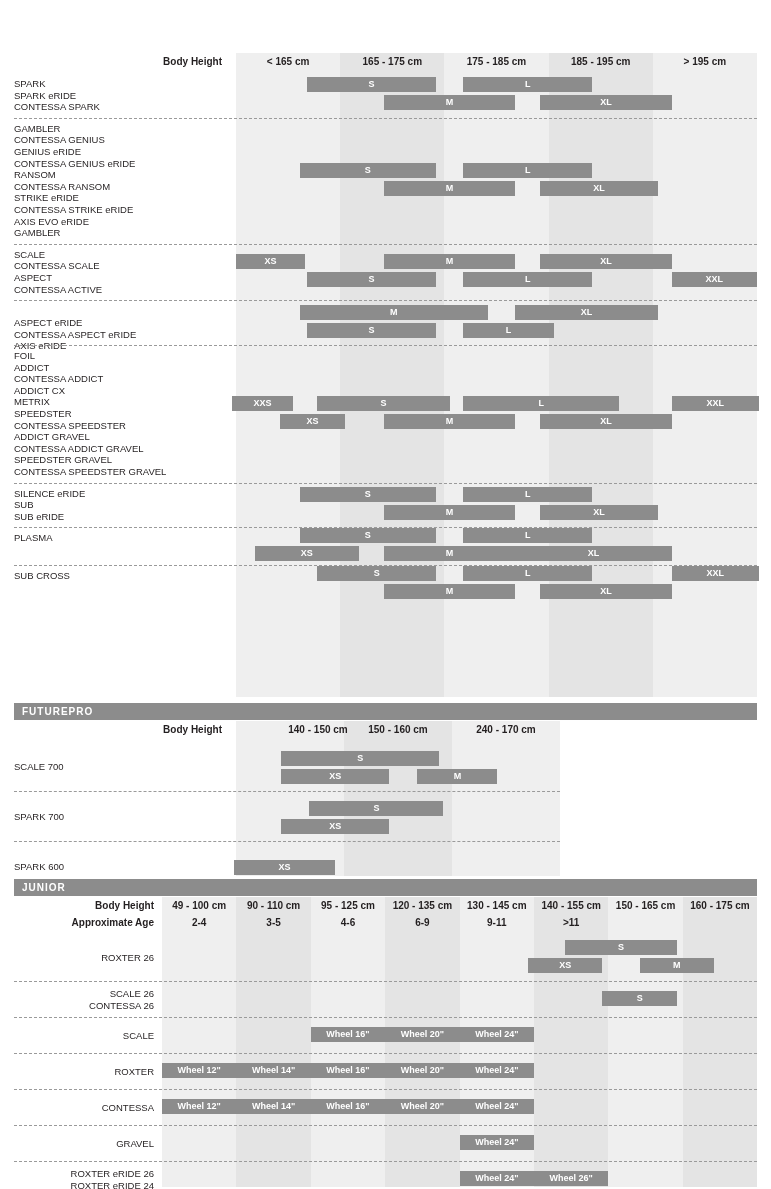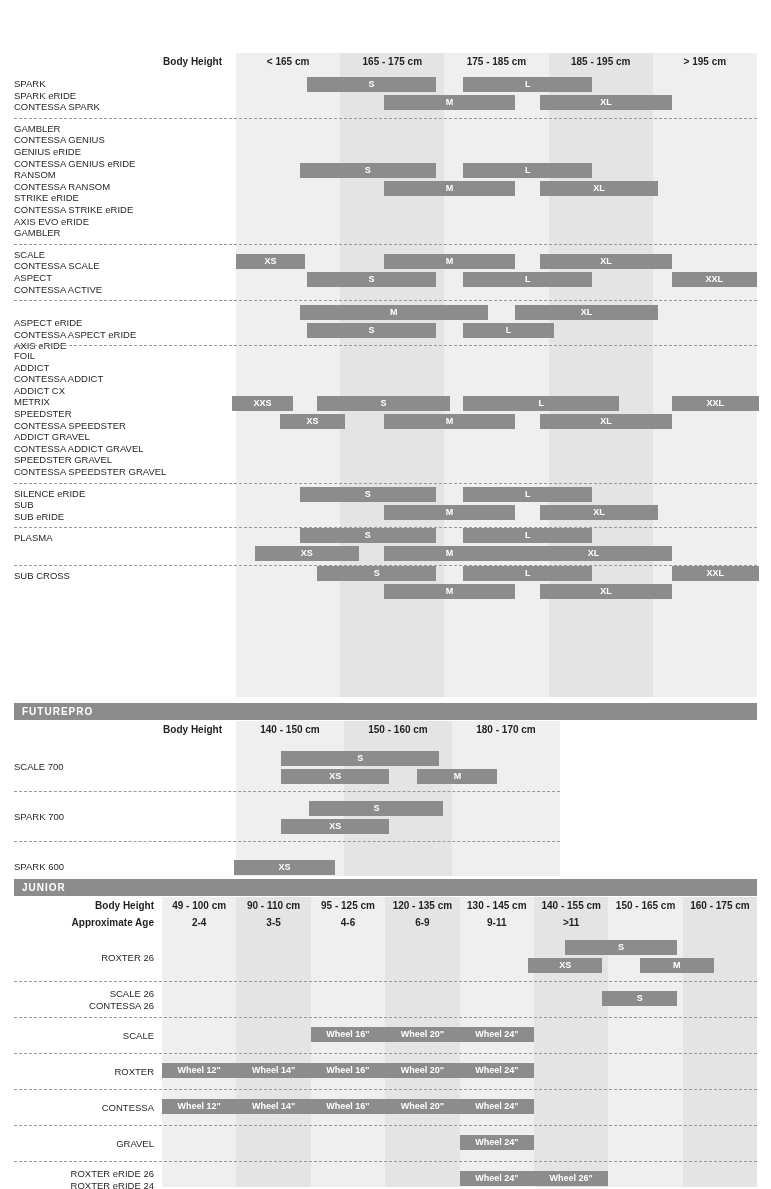--- a/index.html
+++ b/index.html
@@ -170,23 +170,23 @@
       <div class="bar" style="left:369.964px;top:531.4000000000001px;width:131.29200000000003px;">M</div>
       <div class="bar" style="left:526.264px;top:531.4000000000001px;width:131.29199999999997px;">XL</div>
     </div>
 
   <div class="banner" style="left:14px;top:703px;width:743px;">FUTUREPRO</div>
   <div class="section" id="sec-future" style="left:14px;top:721px;width:743px;height:155px;">
       <div class="band" style="left:222px;top:0;width:108px;height:155px;background:#efefef;position:absolute;"></div>
       <div class="band" style="left:330px;top:0;width:108px;height:155px;background:#e4e4e4;position:absolute;"></div>
       <div class="band" style="left:438px;top:0;width:108px;height:155px;background:#efefef;position:absolute;"></div>
       <div class="hdr-label" style="left:0px;top:0px;width:208px;">Body Height</div>
-      <div class="hdr" style="left:222px;top:0px;width:108px;">140 - 150 cm</div>
+      <div class="hdr" style="left:222px;top:0px;width:108px;padding-left:28px;">140 - 150 cm</div>
       <div class="hdr" style="left:330px;top:0px;width:108px;">150 - 160 cm</div>
-      <div class="hdr" style="left:438px;top:0px;width:108px;">180 - 170 cm</div>
+      <div class="hdr" style="left:438px;top:0px;width:108px;">240 - 170 cm</div>
       <div class="models" style="left:0px;top:40px;width:208px;">
         <div>SCALE 700</div>
       </div>
       <div class="bar" style="left:267.36px;top:30px;width:157.68px;">S</div>
       <div class="bar" style="left:267.36px;top:48px;width:108px;">XS</div>
       <div class="bar" style="left:403.44px;top:48px;width:79.92px;">M</div>
       <div class="dash" style="left:0px;top:70px;width:546px;"></div>
       <div class="models" style="left:0px;top:90px;width:208px;">
         <div>SPARK 700</div>
       </div>

